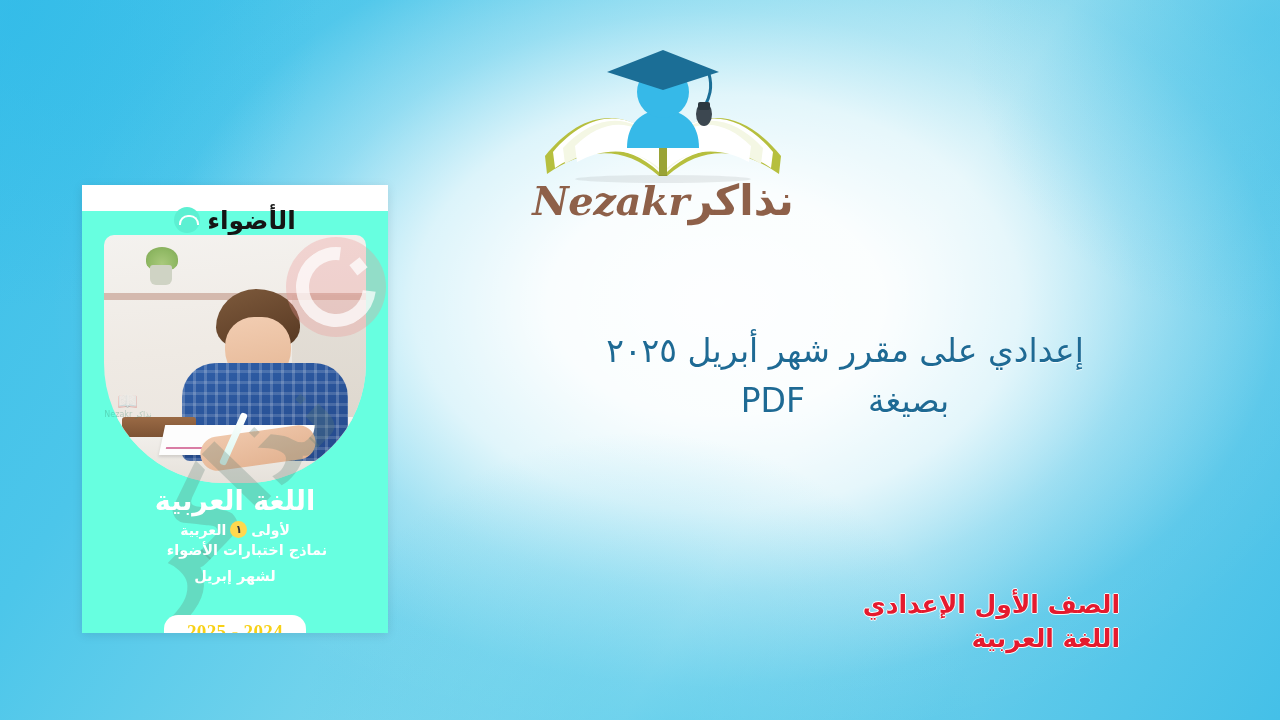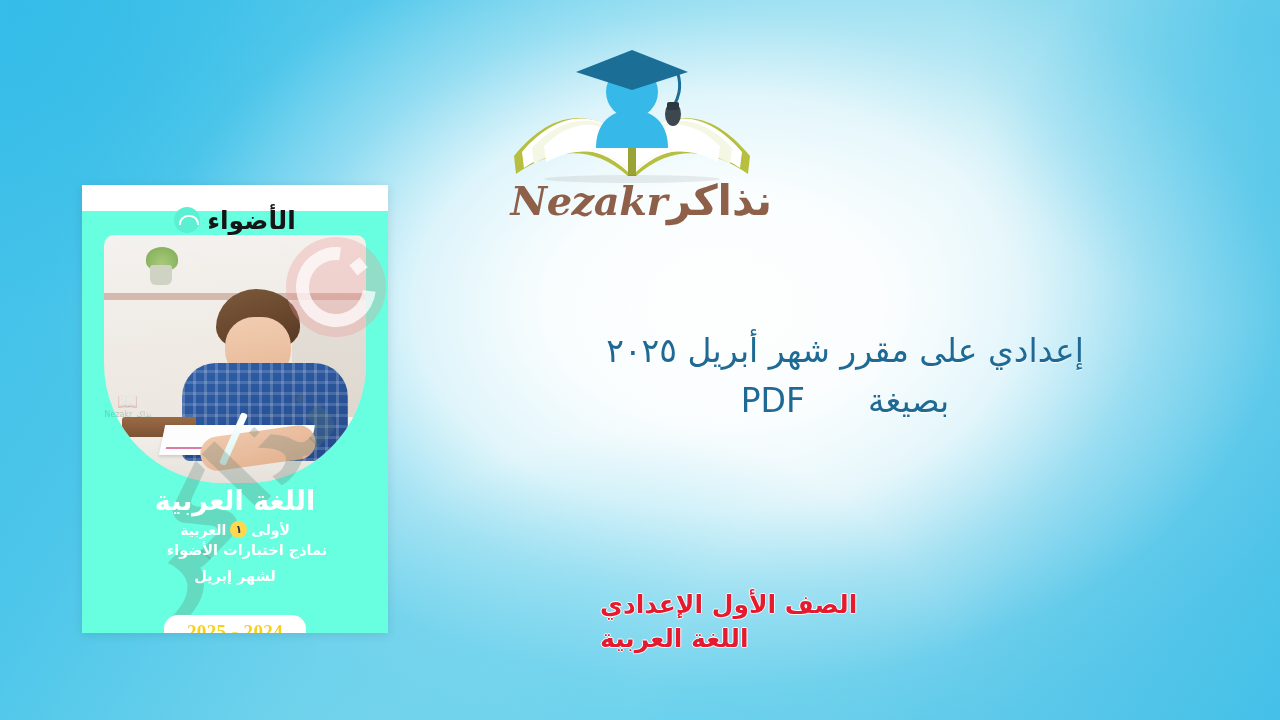--- a/index.html
+++ b/index.html
@@ -42,25 +42,25 @@
     background:
       radial-gradient(circle 420px at 2% 2%, rgba(45,186,232,0.55), rgba(45,186,232,0) 70%),
       radial-gradient(circle 420px at 99% 3%, rgba(45,186,232,0.40), rgba(45,186,232,0) 72%),
       radial-gradient(circle 480px at 50% 108%, rgba(57,196,234,0.55), rgba(57,196,234,0) 72%);
     pointer-events: none;
   }
 
   
   #logo-block {
     position: absolute;
-    left: 492px;
+    left: 523px;
     top: 44px;
     width: 280px;
     height: 200px;
-    text-align: right;
+    text-align: center;
   }
   #logo-mark { width: 260px; height: 140px; margin: 0 auto; display: block; }
   #logo-wordmark {
     margin-top: -4px;
     font-family: "DejaVu Serif", "Liberation Serif", serif;
     font-weight: bold;
     font-style: italic;
     font-size: 40px;
     letter-spacing: -0.5px;
     color: #8e6049;
@@ -95,21 +95,21 @@
     text-shadow: 0 1px 1px rgba(255,255,255,0.85);
   }
   #headline .line { display: block; white-space: pre; }
 
   
   #subtitle-block {
     position: absolute;
     left: 600px;
     top: 588px;
     width: 520px;
-    text-align: left;
+    text-align: right;
     direction: rtl;
     color: #e51a2e;
     font-size: 25px;
     font-weight: bold;
     line-height: 1.34;
     text-shadow:
        1px 0 0 rgba(255,255,255,0.9),
       -1px 0 0 rgba(255,255,255,0.9),
        0 1px 0 rgba(255,255,255,0.9),
        0 -1px 0 rgba(255,255,255,0.9);

